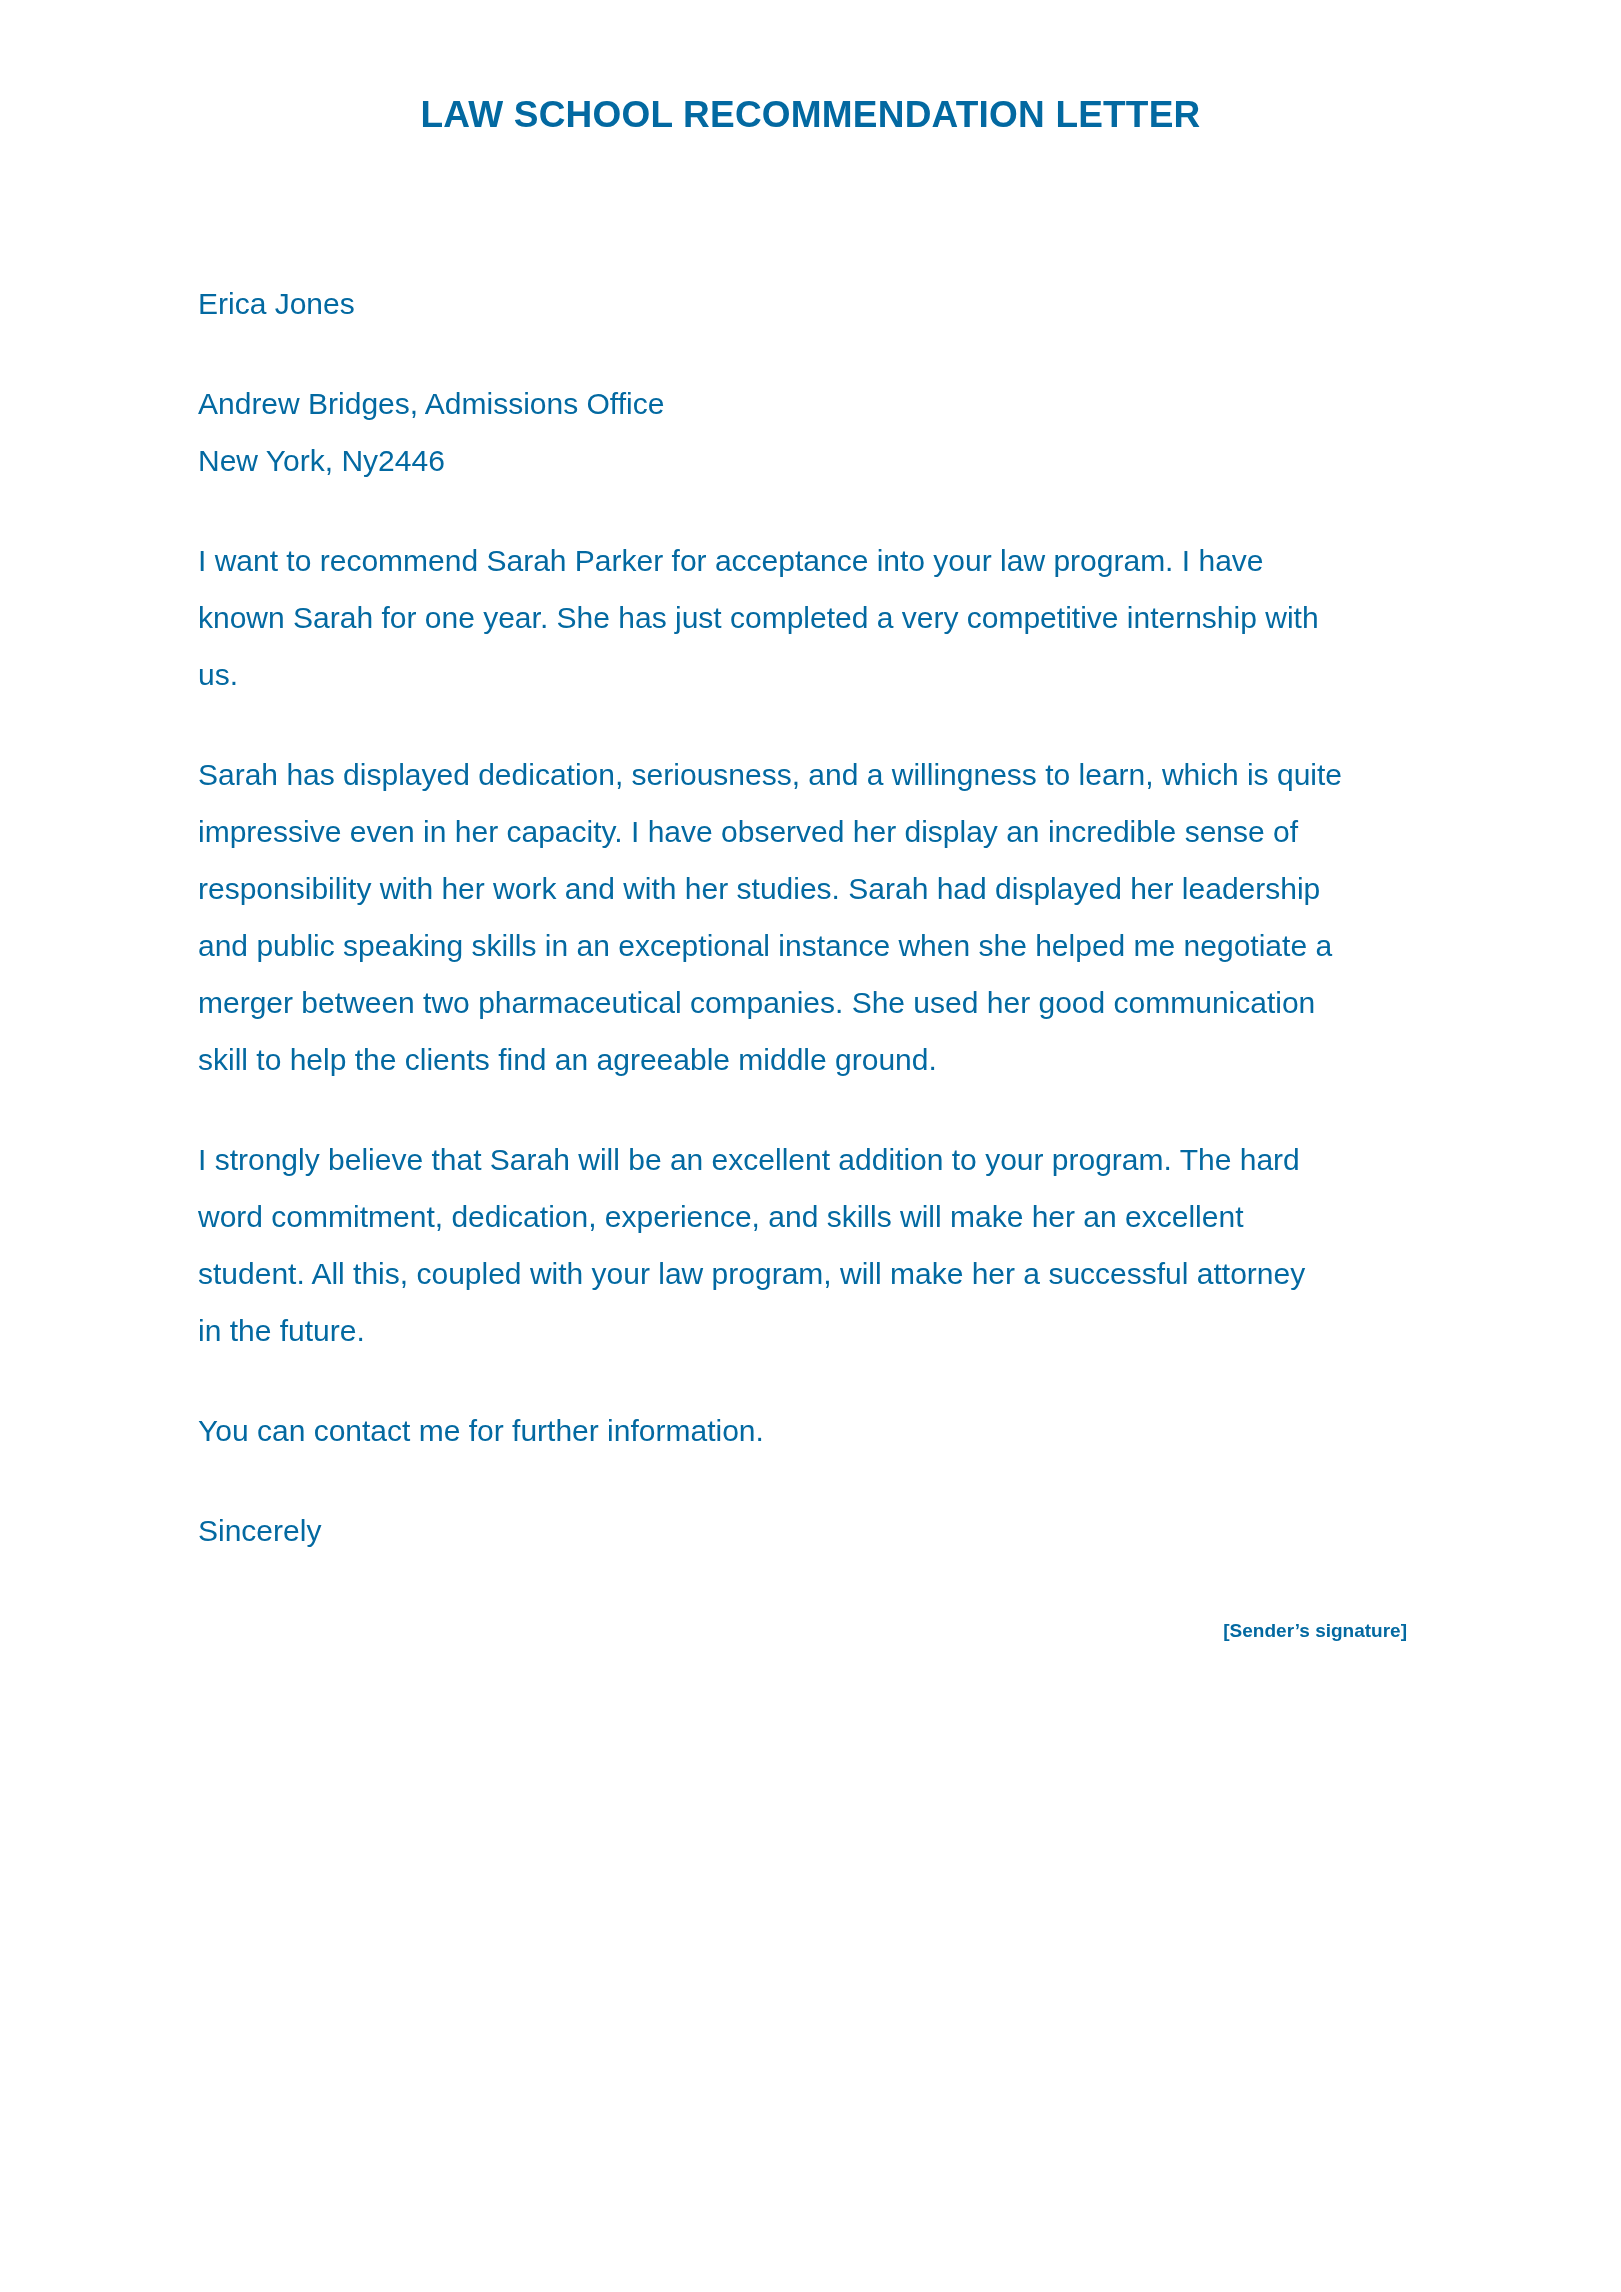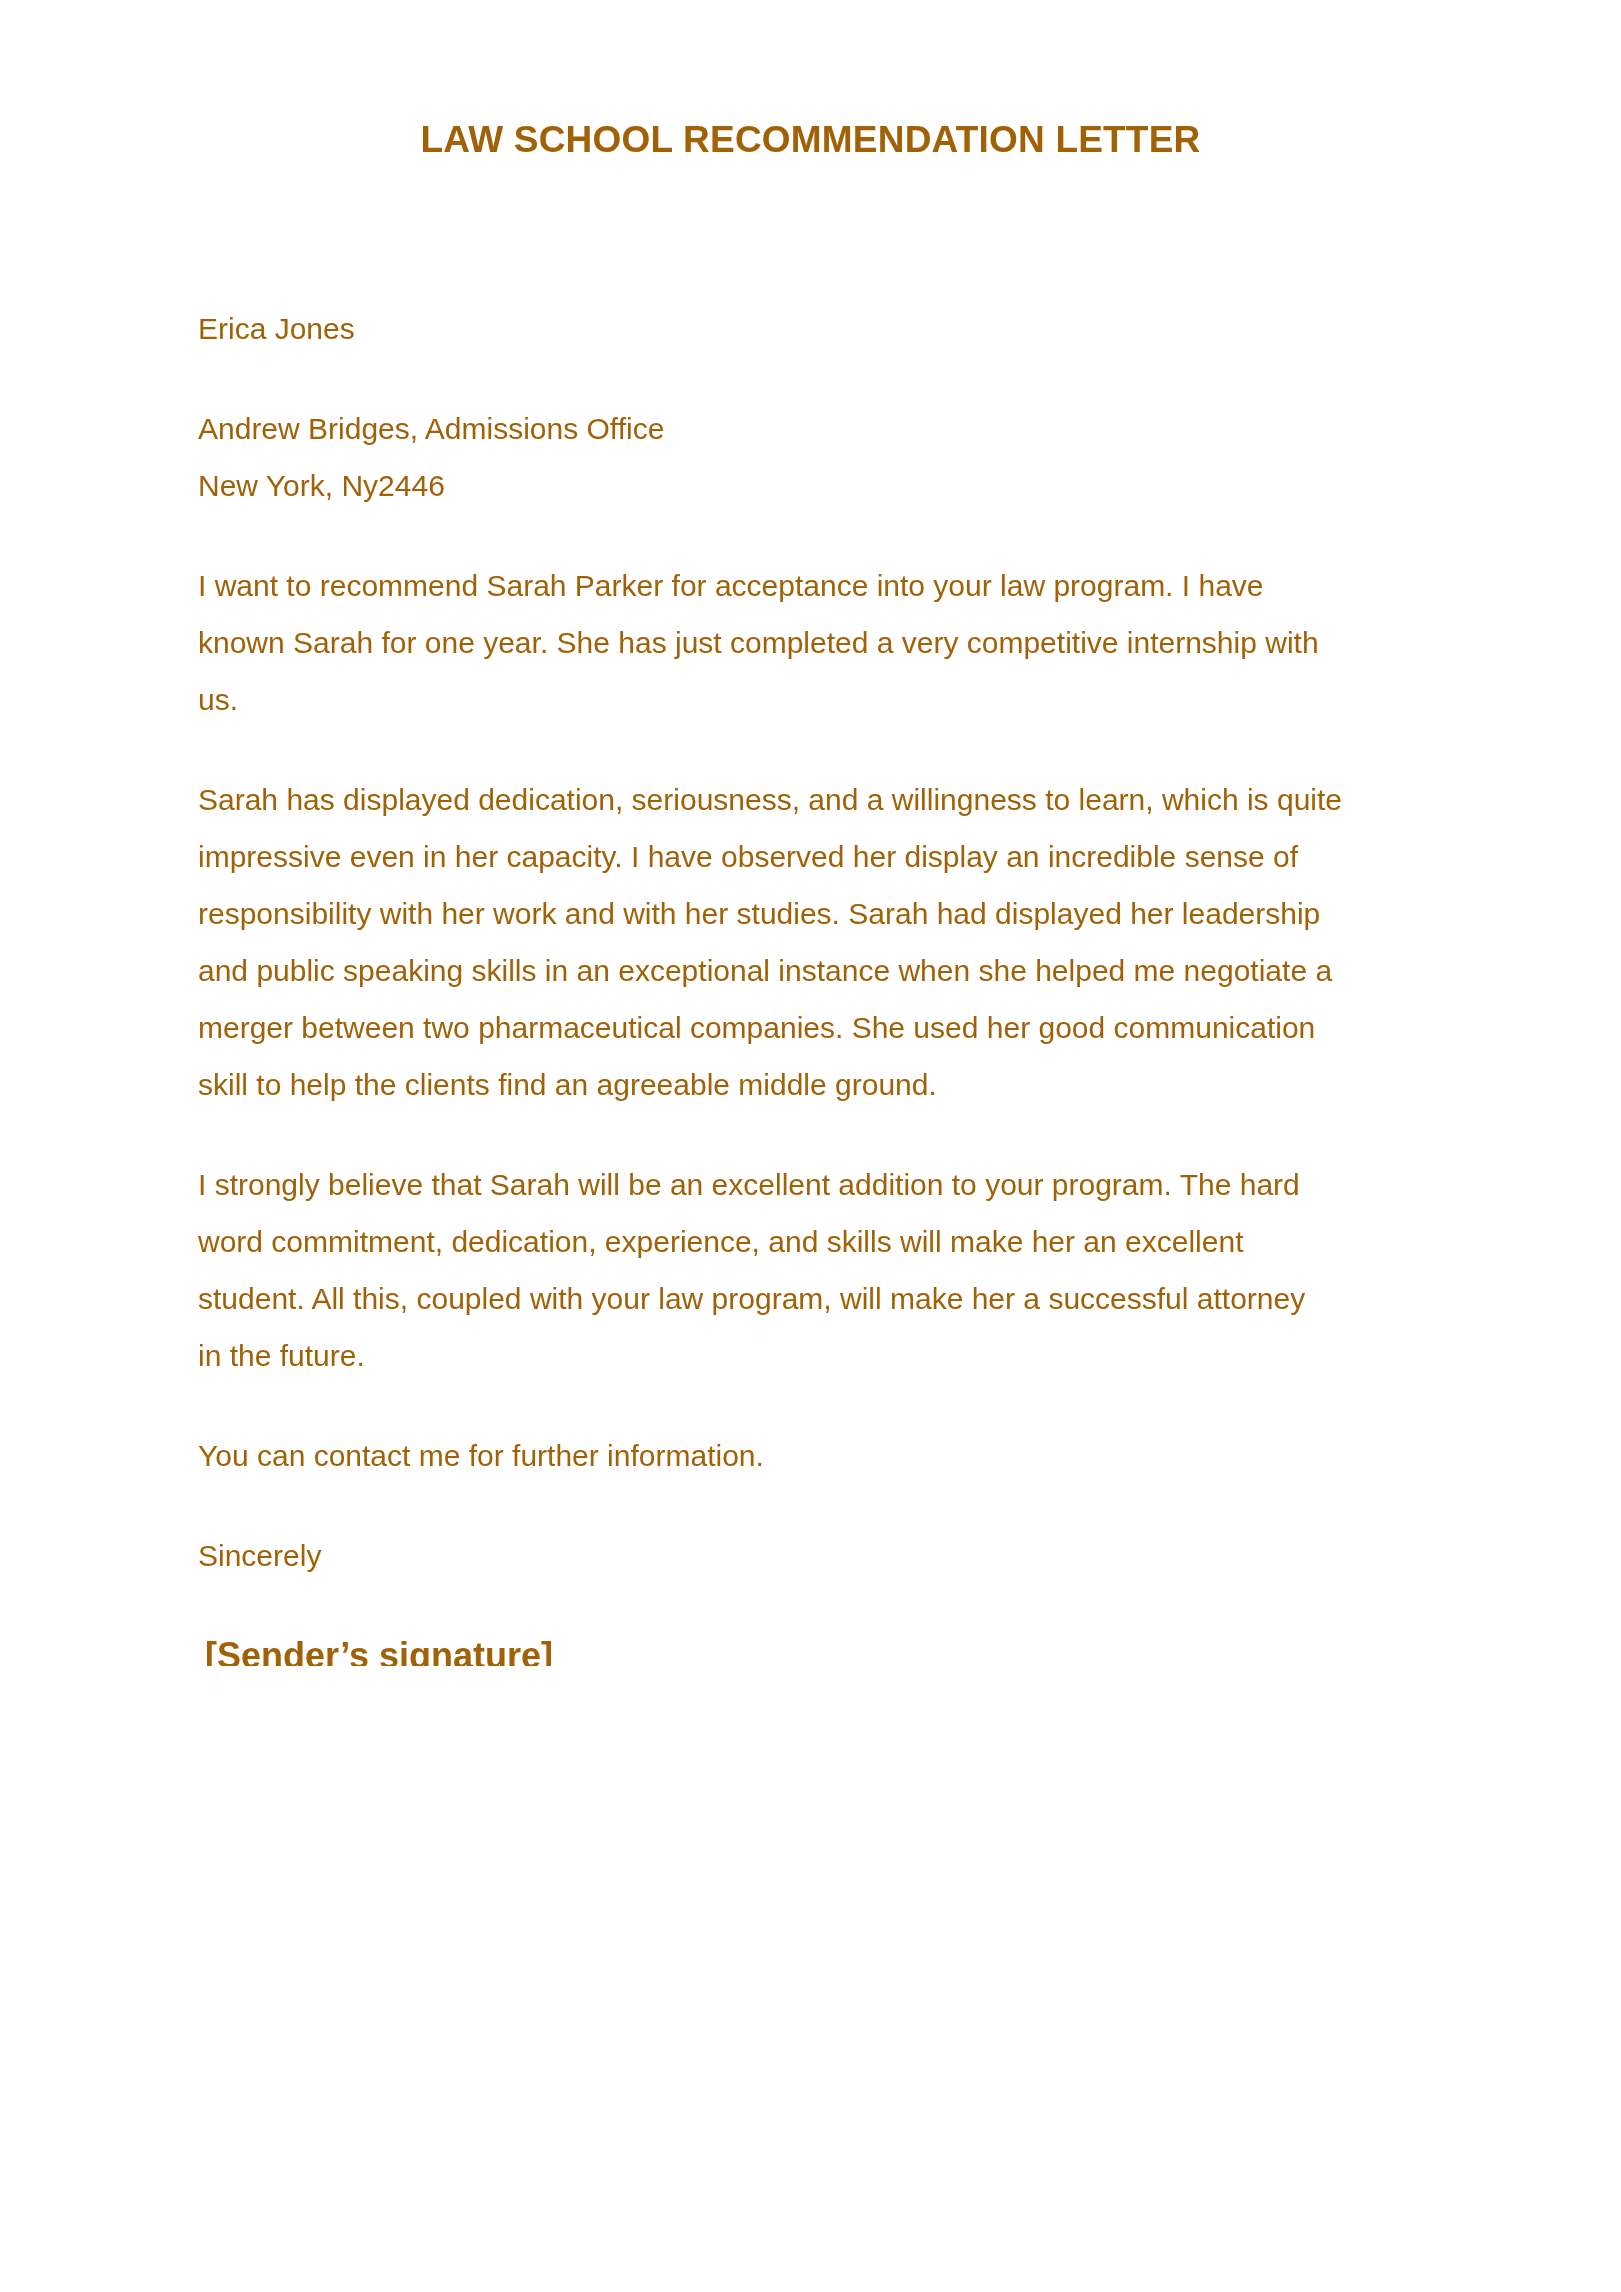--- a/index.html
+++ b/index.html
@@ -7,23 +7,23 @@
     padding: 0;
     background: #ffffff;
   }
   .page {
     position: relative;
     width: 1621px;
     height: 1666px;
     margin: 0 auto;
     background: #ffffff;
     box-sizing: border-box;
-    padding: 118px 198px 0 198px;
+    padding: 93px 198px 0 198px;
     font-family: "Liberation Sans", "DejaVu Sans", sans-serif;
-    color: #a16207;
+    color: #0369a1;
     overflow: hidden;
   }
   .doc-title {
     font-size: 37px;
     line-height: 44px;
     font-weight: 700;
     text-align: center;
     margin: 0;
     letter-spacing: 0.2px;
   }
@@ -34,24 +34,25 @@
     margin: 43px 0 0 0;
     white-space: pre-line; 
   }
   .block.first-after-title {
     margin-top: 138px;
   }
   .bold-line {
     font-weight: 700;
   }
   .sig-line {
-    font-size: 36px;
+    font-size: 19px;
     line-height: 57px;
-    margin: 7px;
+    margin: 16px;
     white-space: pre-line;
+    text-align: right;
   }
   .sig-block {
     margin-top: 43px;
   }
 </style>
 </head>
 <body>
 
 <div class="page">
 

